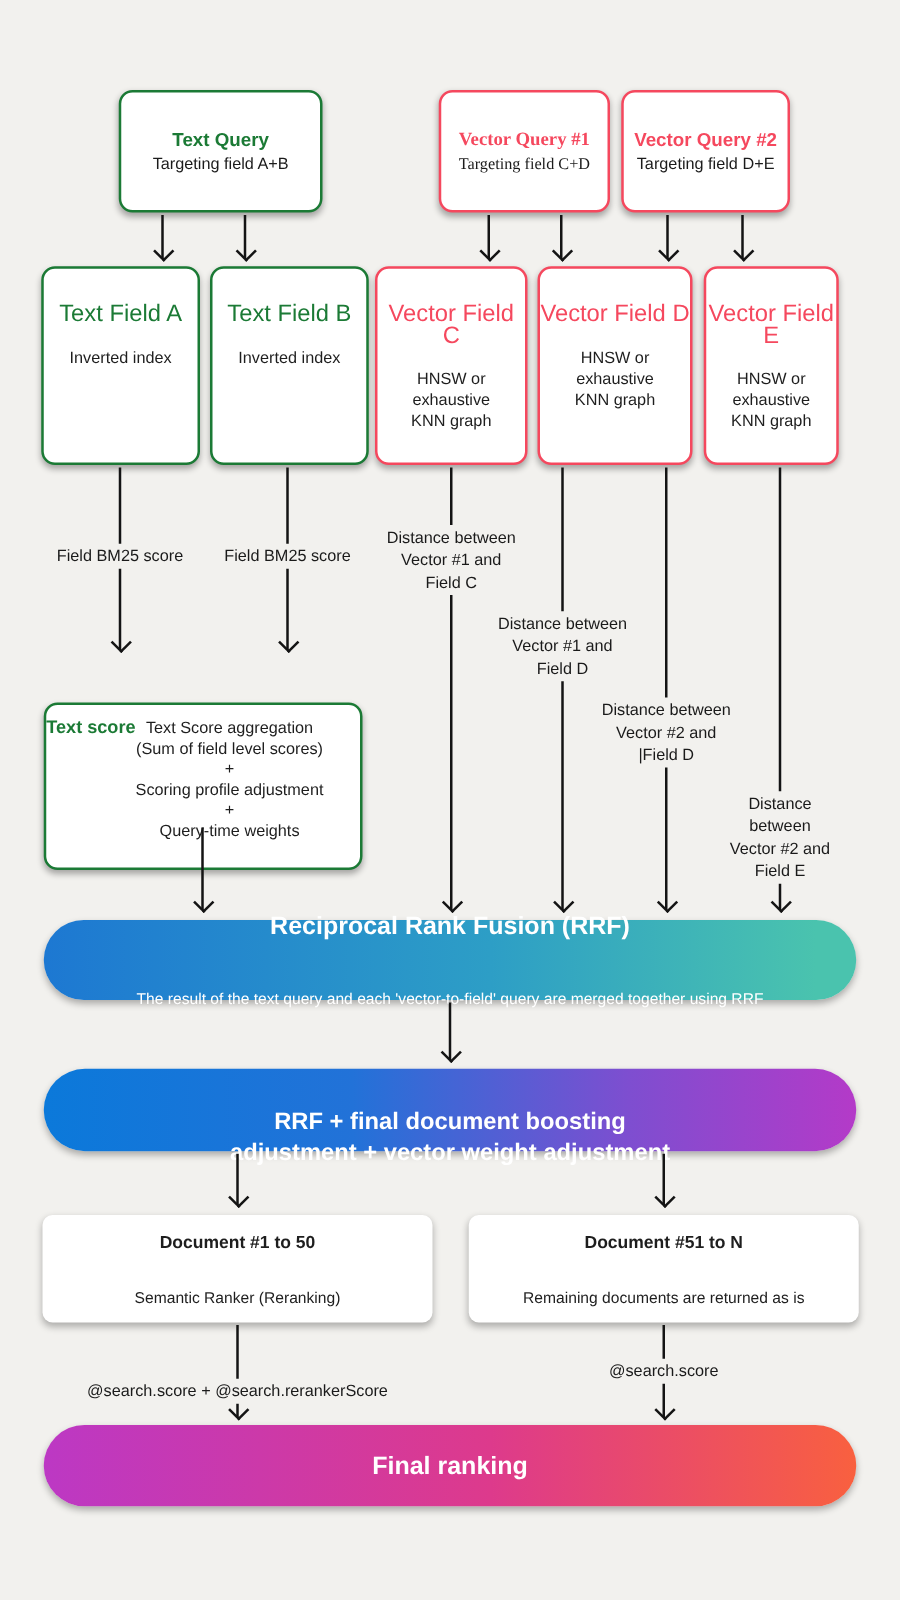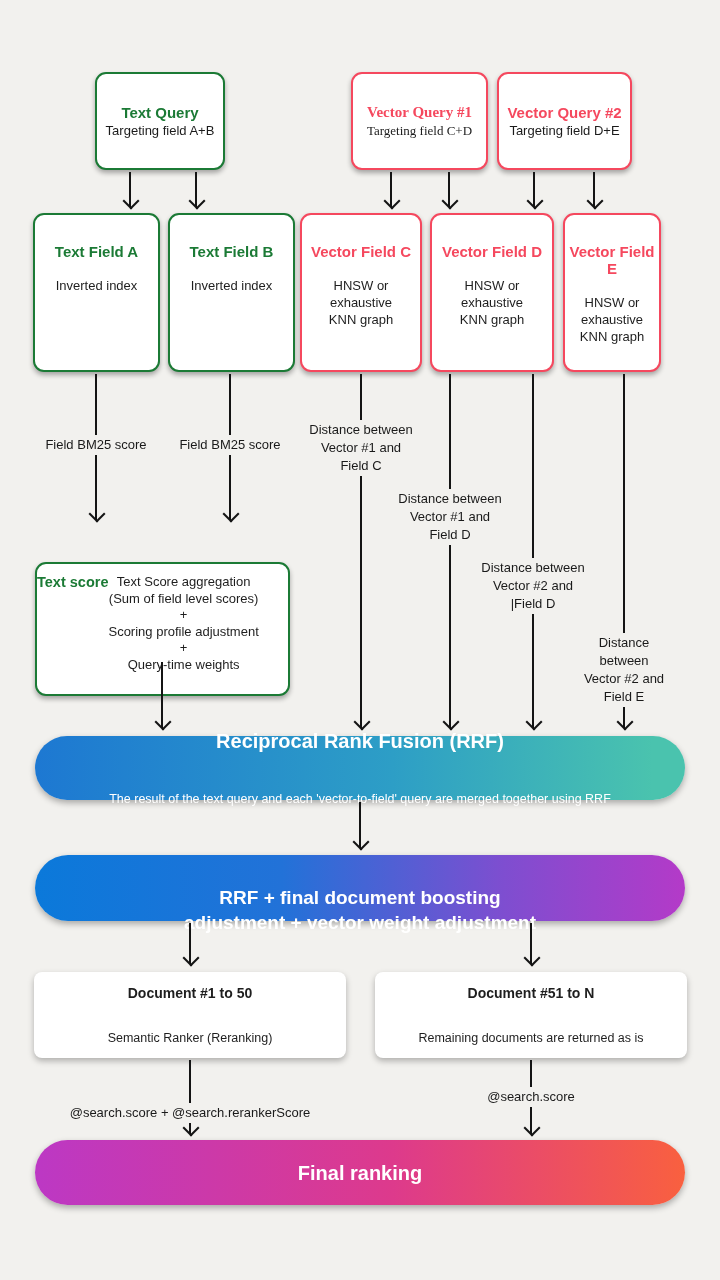--- a/index.html
+++ b/index.html
@@ -18,21 +18,21 @@
   
   .node{
     background:#fff;border-radius:11px;
     box-shadow:0 3px 5px rgba(0,0,0,.32);
     display:flex;flex-direction:column;align-items:center;text-align:center;
   }
   .q-box{top:72px;height:98px;justify-content:center;border:2.5px solid;}
   .q-box .ttl{font-weight:bold;font-size:15px;line-height:17px;}
   .q-box .sub{font-size:13px;line-height:16px;color:#1b1b1b;margin-top:2px;}
   .f-box{top:213px;height:159px;border:2.5px solid;padding-top:28px;}
-  .f-box .ttl{font-weight:bold;font-size:15px;line-height:17px;}
+  .f-box .ttl{font-weight:normal;font-size:19px;line-height:17px;}
   .f-box .bdy{font-size:13px;line-height:17px;margin-top:17px;white-space:pre-line;}
   .green{border-color:var(--green);}
   .green .ttl{color:var(--green);}
   .red{border-color:var(--red);}
   .red .ttl{color:var(--red);}
   
   .arrow{position:absolute;width:2px;background:var(--arrow);}
   .arrow::after{
     content:"";position:absolute;left:-4px;bottom:0;width:10px;height:10px;
     border-right:2.2px solid var(--arrow);border-bottom:2.2px solid var(--arrow);
@@ -72,21 +72,21 @@
     top:972px;width:312px;height:86px;background:#fff;border-radius:8px;
     box-shadow:0 3px 6px rgba(0,0,0,.28);
     display:flex;flex-direction:column;align-items:center;justify-content:center;text-align:center;gap:12px;
   }
   .doc-box .ttl{font-weight:bold;font-size:14px;line-height:17px;}
   .doc-box .bdy{font-size:12.5px;line-height:16px;margin-top:16px;}
 </style>
 </head>
 <body>
 
-<div class="abs node q-box green" style="left:95px;width:130px;">
+<div class="abs node q-box green" style="left:95px;width:163px;">
   <div class="ttl">Text Query</div>
   <div class="sub">Targeting field A+B</div>
 </div>
 <div class="abs node q-box red" style="left:351px;width:137px;font-family:Liberation Serif, serif;">
   <div class="ttl">Vector Query #1</div>
   <div class="sub">Targeting field C+D</div>
 </div>
 <div class="abs node q-box red" style="left:497px;width:135px;">
   <div class="ttl">Vector Query #2</div>
   <div class="sub">Targeting field D+E</div>
@@ -112,21 +112,21 @@
   <div class="bdy">HNSW or
 exhaustive
 KNN graph</div>
 </div>
 <div class="abs node f-box red" style="left:430px;width:124px;">
   <div class="ttl">Vector Field D</div>
   <div class="bdy">HNSW or
 exhaustive
 KNN graph</div>
 </div>
-<div class="abs node f-box red" style="left:563px;width:98px;">
+<div class="abs node f-box red" style="left:563px;width:108px;">
   <div class="ttl">Vector Field E</div>
   <div class="bdy">HNSW or
 exhaustive
 KNN graph</div>
 </div>
 
 <div class="arrow" style="left:95px;top:374px;height:146px;"></div>
 <div class="arrow" style="left:229px;top:374px;height:146px;"></div>
 <div class="arrow" style="left:360px;top:374px;height:354px;"></div>
 <div class="arrow" style="left:449px;top:374px;height:354px;"></div>

